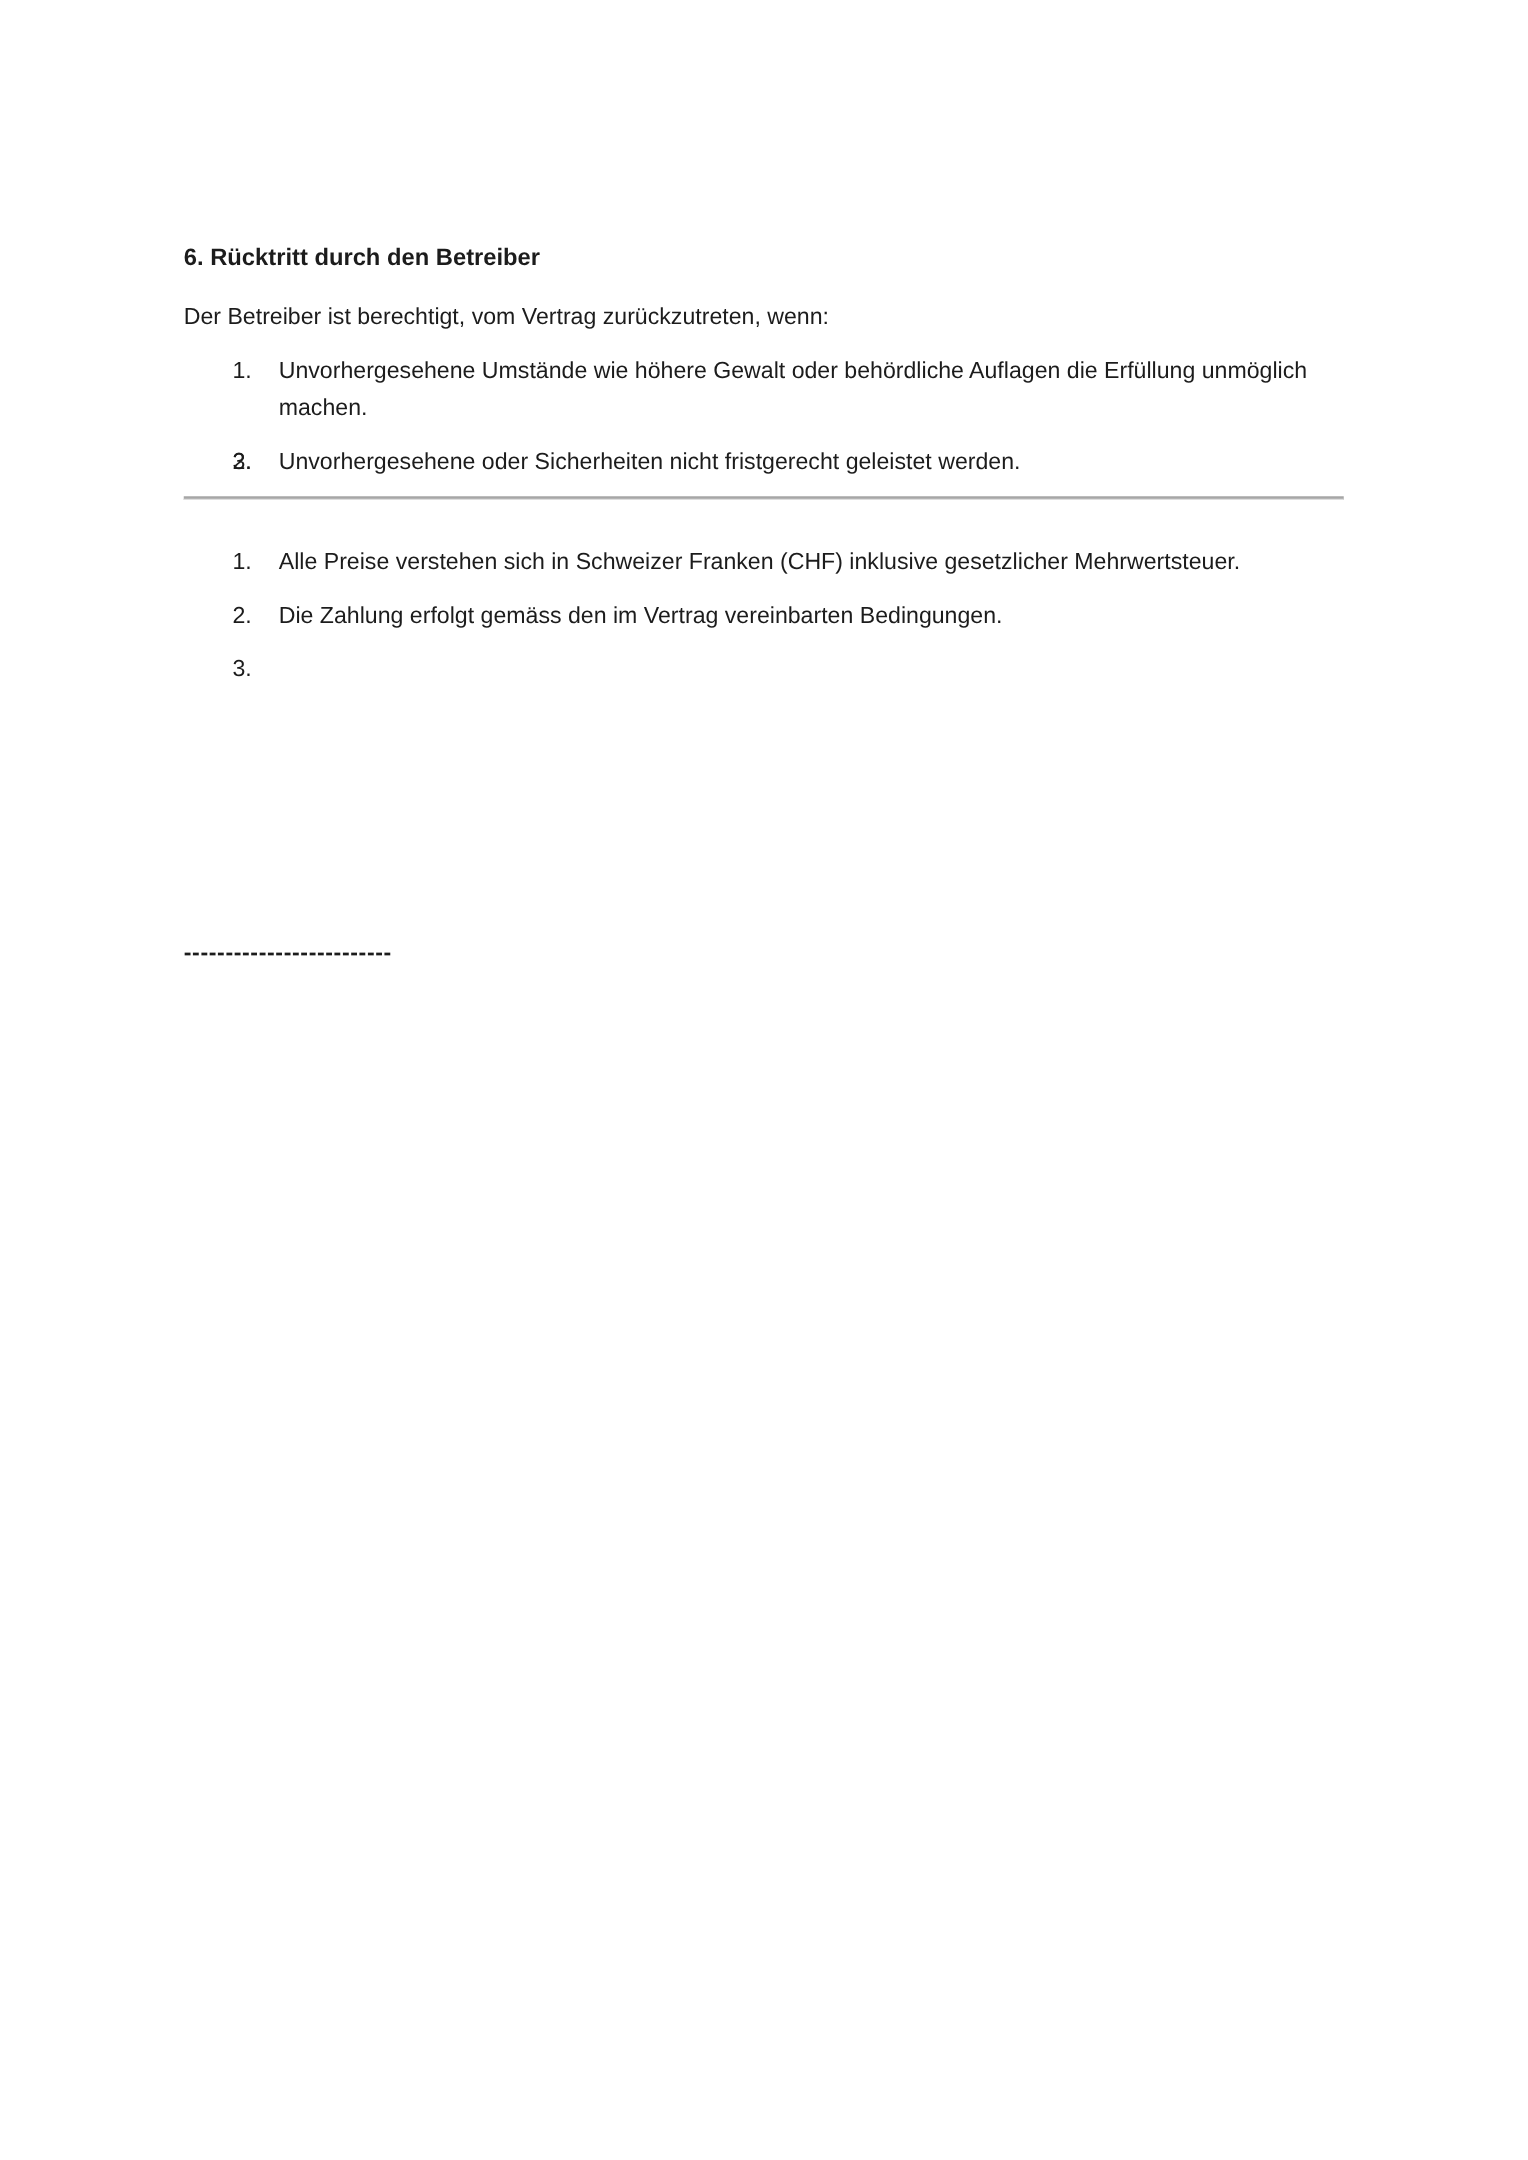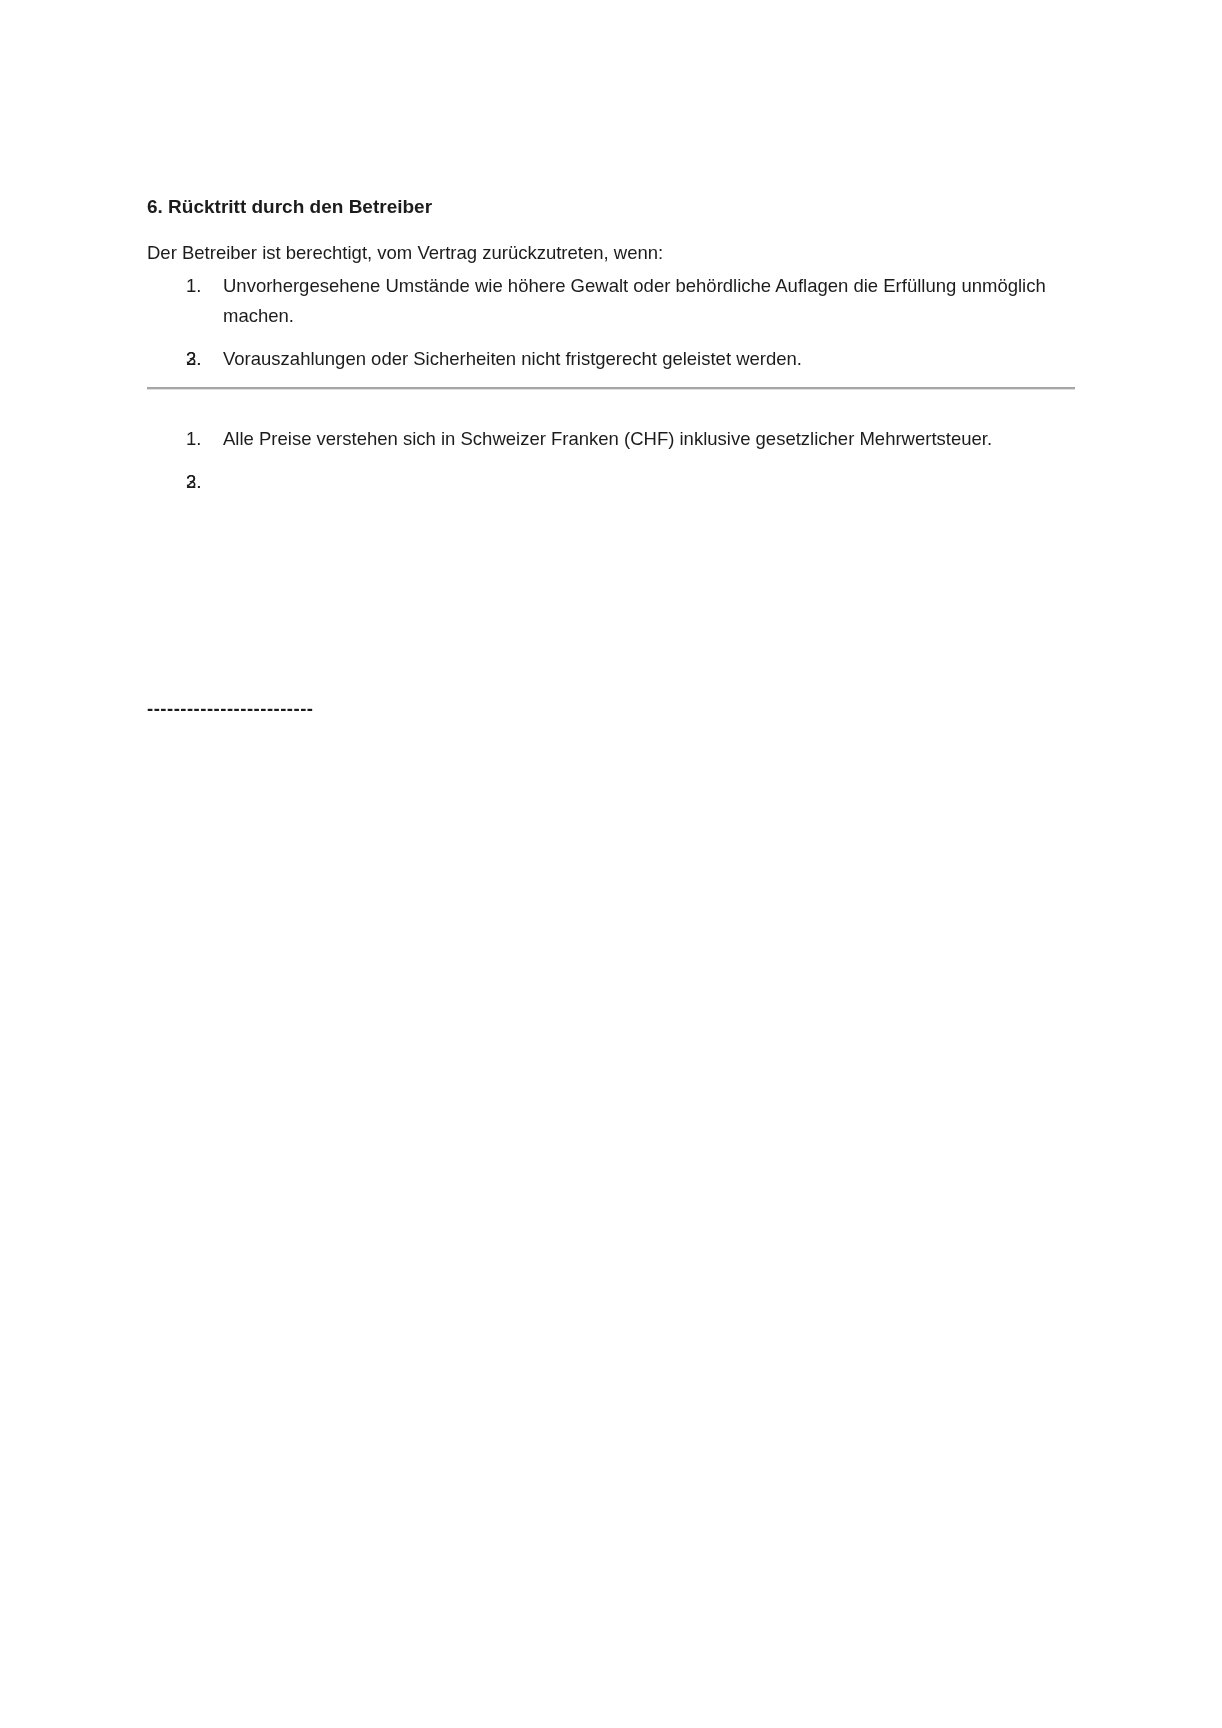--- a/index.html
+++ b/index.html
@@ -22,21 +22,21 @@
     height: 1728px;
     padding: 192px 147px 0 147px;
   }
   .heading {
     font-size: 19px;
     font-weight: 700;
     margin: 0 0 16px 0;
     line-height: 30px;
   }
   .para {
-    margin: 0 0 3px 0;
+    margin: 0 0 13px 0;
   }
   ol.num-list {
     list-style: none;
     margin: 0;
     padding: 0;
   }
   ol.num-list li {
     position: relative;
     padding-left: 76px;
     margin: 0 0 13px 0;
@@ -81,36 +81,37 @@
     <ol class="num-list">
       <li>
         <span class="num">1.</span>
         <span>Unvorhergesehene Umstände wie höhere Gewalt oder behördliche Auflagen die Erfüllung unmöglich machen.</span>
       </li>
       <li>
         <span class="num">2.</span>
       </li>
       <li>
         <span class="num">3.</span>
-        <span>Vorauszahlungen oder Sicherheiten nicht fristgerecht geleistet werden.</span>
+        <span>Unvorhergesehene oder Sicherheiten nicht fristgerecht geleistet werden.</span>
       </li>
     </ol>
   </section>
 
   <hr class="divider">
 
   <section>
 
     <ol class="num-list">
       <li>
         <span class="num">1.</span>
         <span>Alle Preise verstehen sich in Schweizer Franken (CHF) inklusive gesetzlicher Mehrwertsteuer.</span>
       </li>
       <li>
         <span class="num">2.</span>
+        <span>Die Zahlung erfolgt gemäss den im Vertrag vereinbarten Bedingungen.</span>
       </li>
       <li>
         <span class="num">3.</span>
       </li>
     </ol>
   </section>
 
   <div class="spacer"></div>
 
   <div class="sig-line">-------------------------</div>

